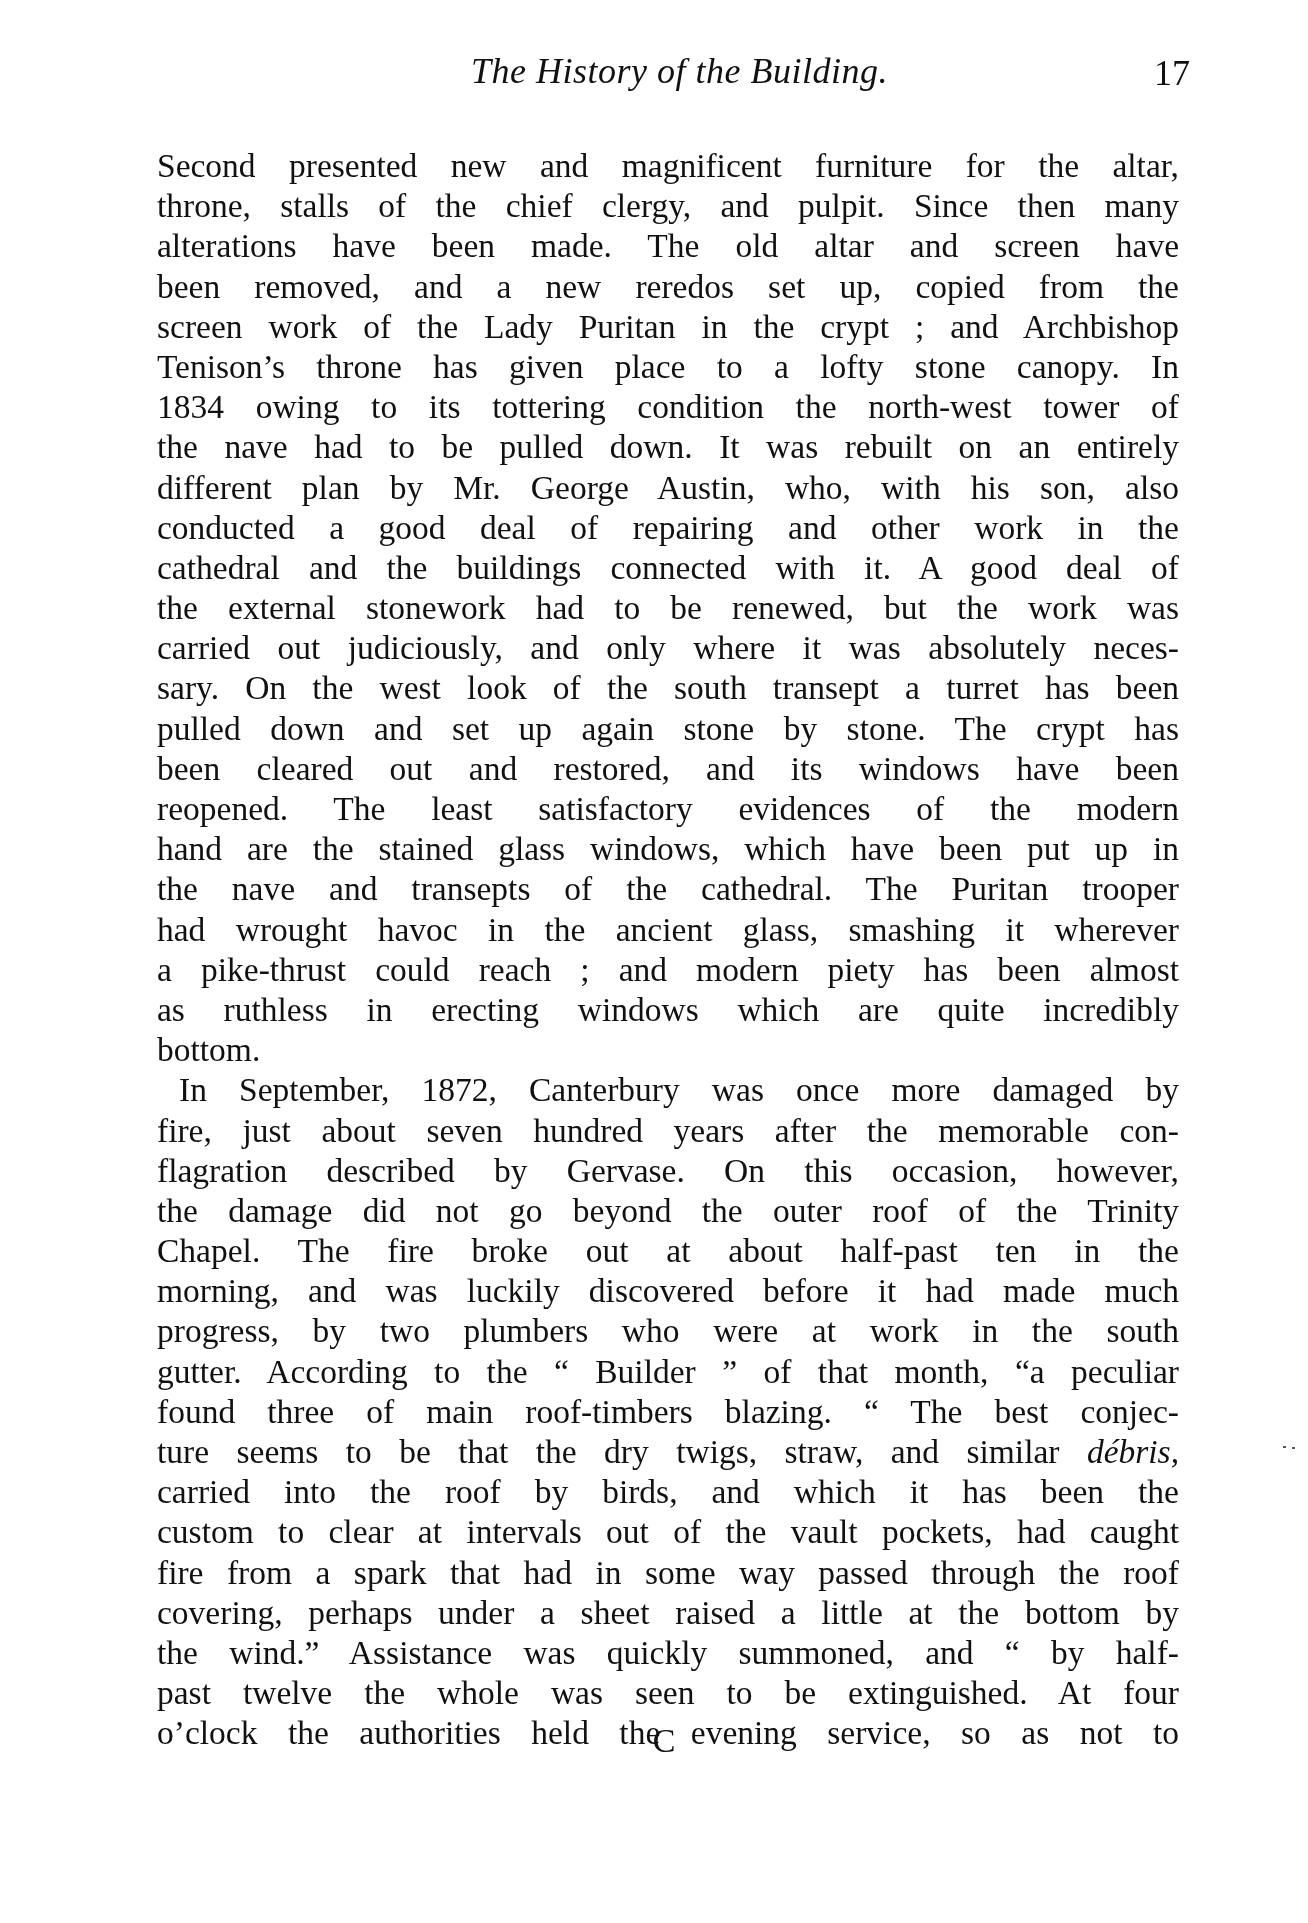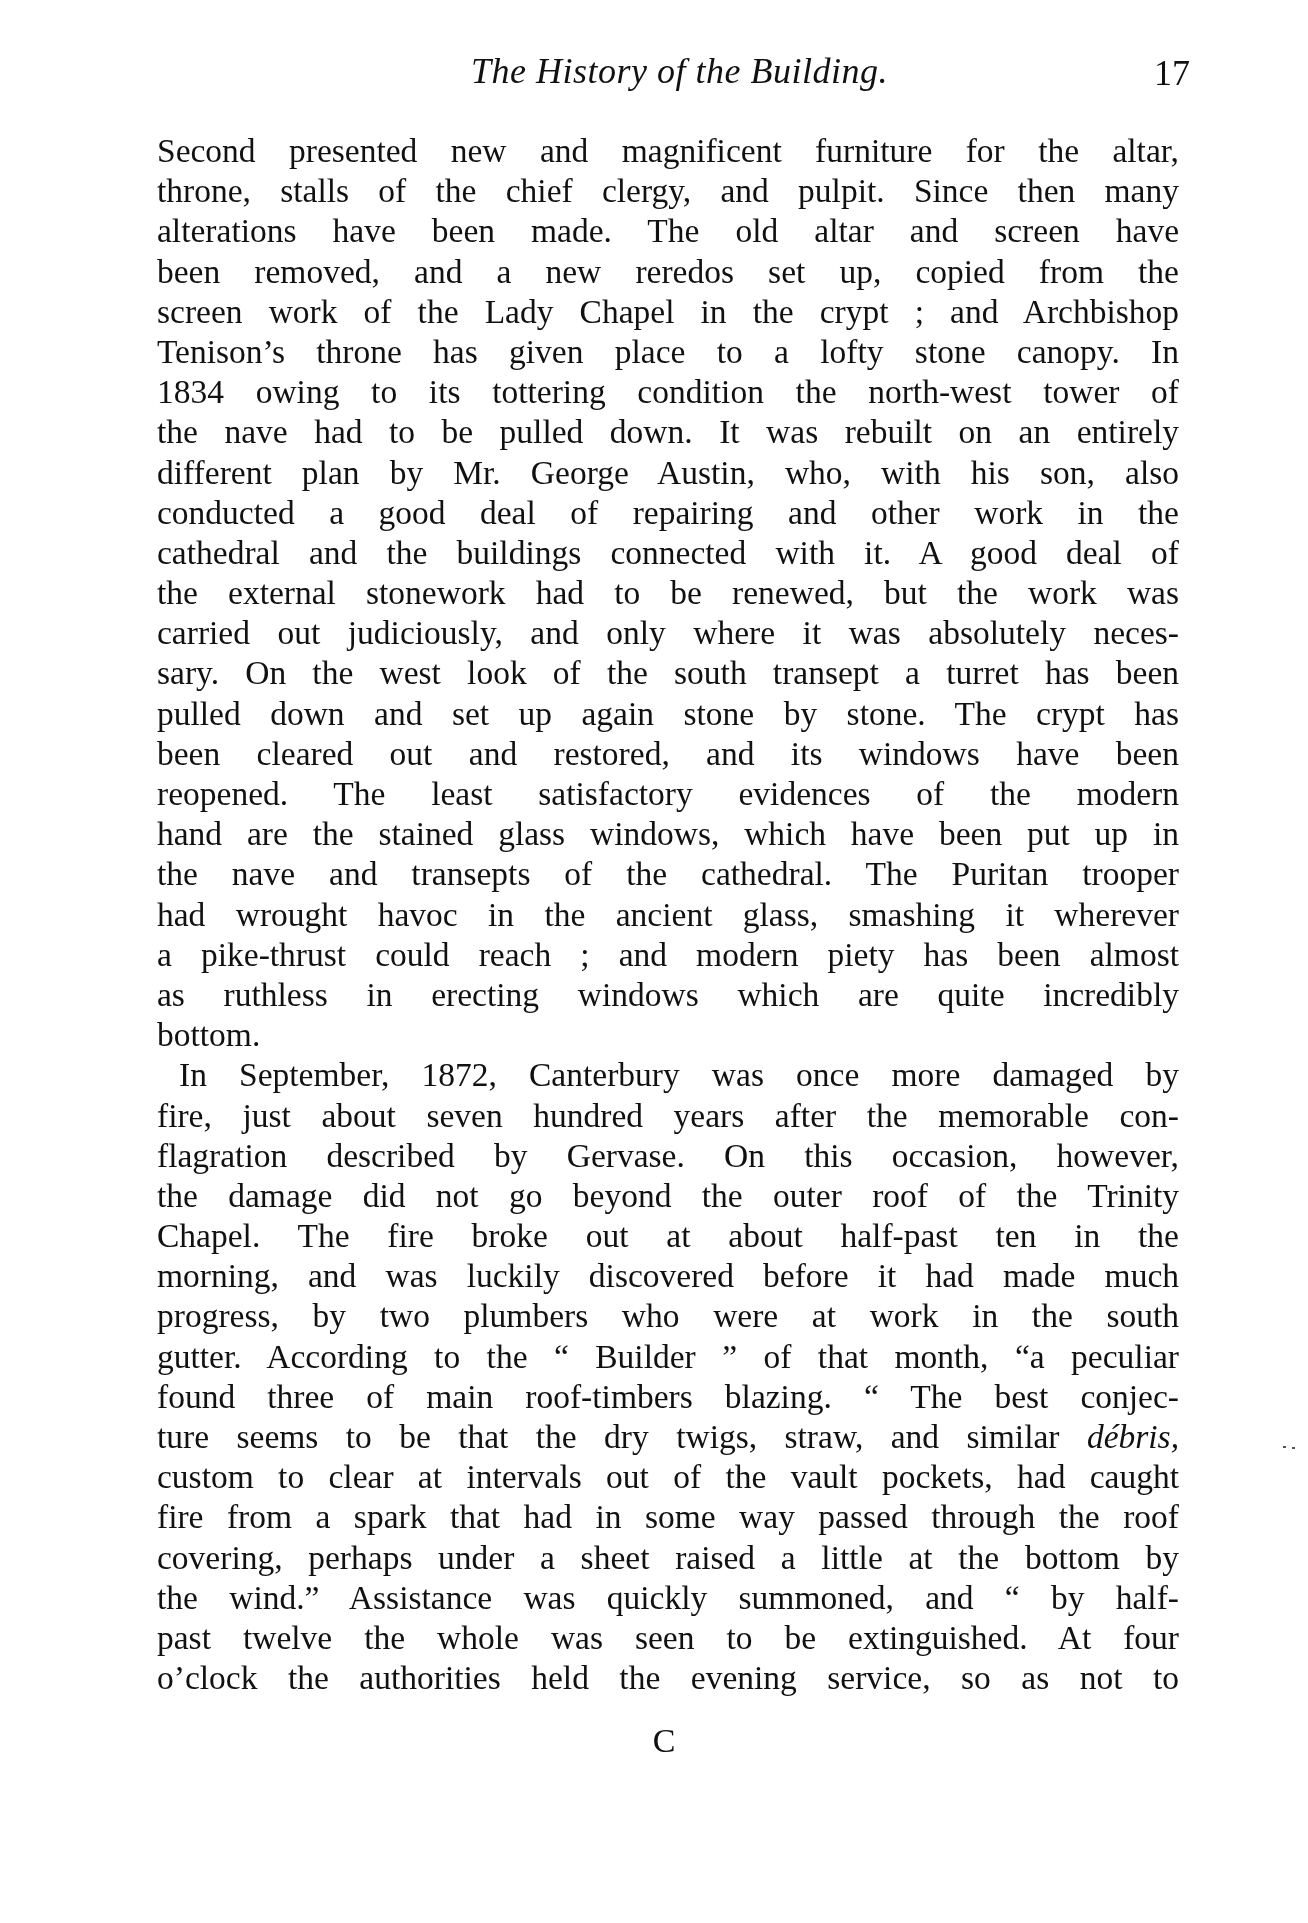--- a/index.html
+++ b/index.html
@@ -40,21 +40,21 @@
   }
   .page-number {
     position: absolute;
     right: 0;
     top: 2px;
     font-size: 36px;
   }
   .body-text {
     position: absolute;
     left: 157px;
-    top: 131px;
+    top: 146px;
     width: 1022px;
   }
   .line {
     display: block;
     font-size: 33.5px;
     line-height: 40.2px;
     height: 40.2px;
     white-space: nowrap;
     text-align: justify;
     text-align-last: justify;
@@ -92,21 +92,21 @@
   <div class="running-head">
     <div class="running-title">The History of the Building.</div>
     <div class="page-number">17</div>
   </div>
 
   <div class="body-text">
     <span class="line">Second presented new and magnificent furniture for the altar,</span>
     <span class="line">throne, stalls of the chief clergy, and pulpit.  Since then many</span>
     <span class="line">alterations have been made.  The old altar and screen have</span>
     <span class="line">been removed, and a new reredos set up, copied from the</span>
-    <span class="line">screen work of the Lady Chapel in the crypt ; and Archbishop</span>
+    <span class="line">screen work of the Lady Puritan in the crypt ; and Archbishop</span>
     <span class="line">Tenison’s throne has given place to a lofty stone canopy.  In</span>
     <span class="line">1834 owing to its tottering condition the north-west tower of</span>
     <span class="line">the nave had to be pulled down.  It was rebuilt on an entirely</span>
     <span class="line">different plan by Mr. George Austin, who, with his son, also</span>
     <span class="line">conducted a good deal of repairing and other work in the</span>
     <span class="line">cathedral and the buildings connected with it.  A good deal of</span>
     <span class="line">the external stonework had to be renewed, but the work was</span>
     <span class="line">carried out judiciously, and only where it was absolutely neces-</span>
     <span class="line">sary.  On the west look of the south transept a turret has been</span>
     <span class="line">pulled down and set up again stone by stone.  The crypt has</span>
@@ -121,20 +121,21 @@
     <span class="line indent">In September, 1872, Canterbury was once more damaged by</span>
     <span class="line">fire, just about seven hundred years after the memorable con-</span>
     <span class="line">flagration described by Gervase.  On this occasion, however,</span>
     <span class="line">the damage did not go beyond the outer roof of the Trinity</span>
     <span class="line">Chapel.  The fire broke out at about half-past ten in the</span>
     <span class="line">morning, and was luckily discovered before it had made much</span>
     <span class="line">progress, by two plumbers who were at work in the south</span>
     <span class="line">gutter.  According to the “ Builder ” of that month, “a peculiar</span>
     <span class="line">found three of main roof-timbers blazing.  “ The best conjec-</span>
     <span class="line"><span>ture seems to be that the dry twigs, straw, and similar </span><i>débris,</i></span>
+    <span class="line">carried into the roof by birds, and which it has been the</span>
     <span class="line">custom to clear at intervals out of the vault pockets, had caught</span>
     <span class="line">fire from a spark that had in some way passed through the roof</span>
     <span class="line">covering, perhaps under a sheet raised a little at the bottom by</span>
     <span class="line">the wind.”  Assistance was quickly summoned, and “ by half-</span>
     <span class="line">past twelve the whole was seen to be extinguished.  At four</span>
     <span class="line">o’clock the authorities held the evening service, so as not to</span>
   </div>
 
   <div class="signature">C</div>
 

